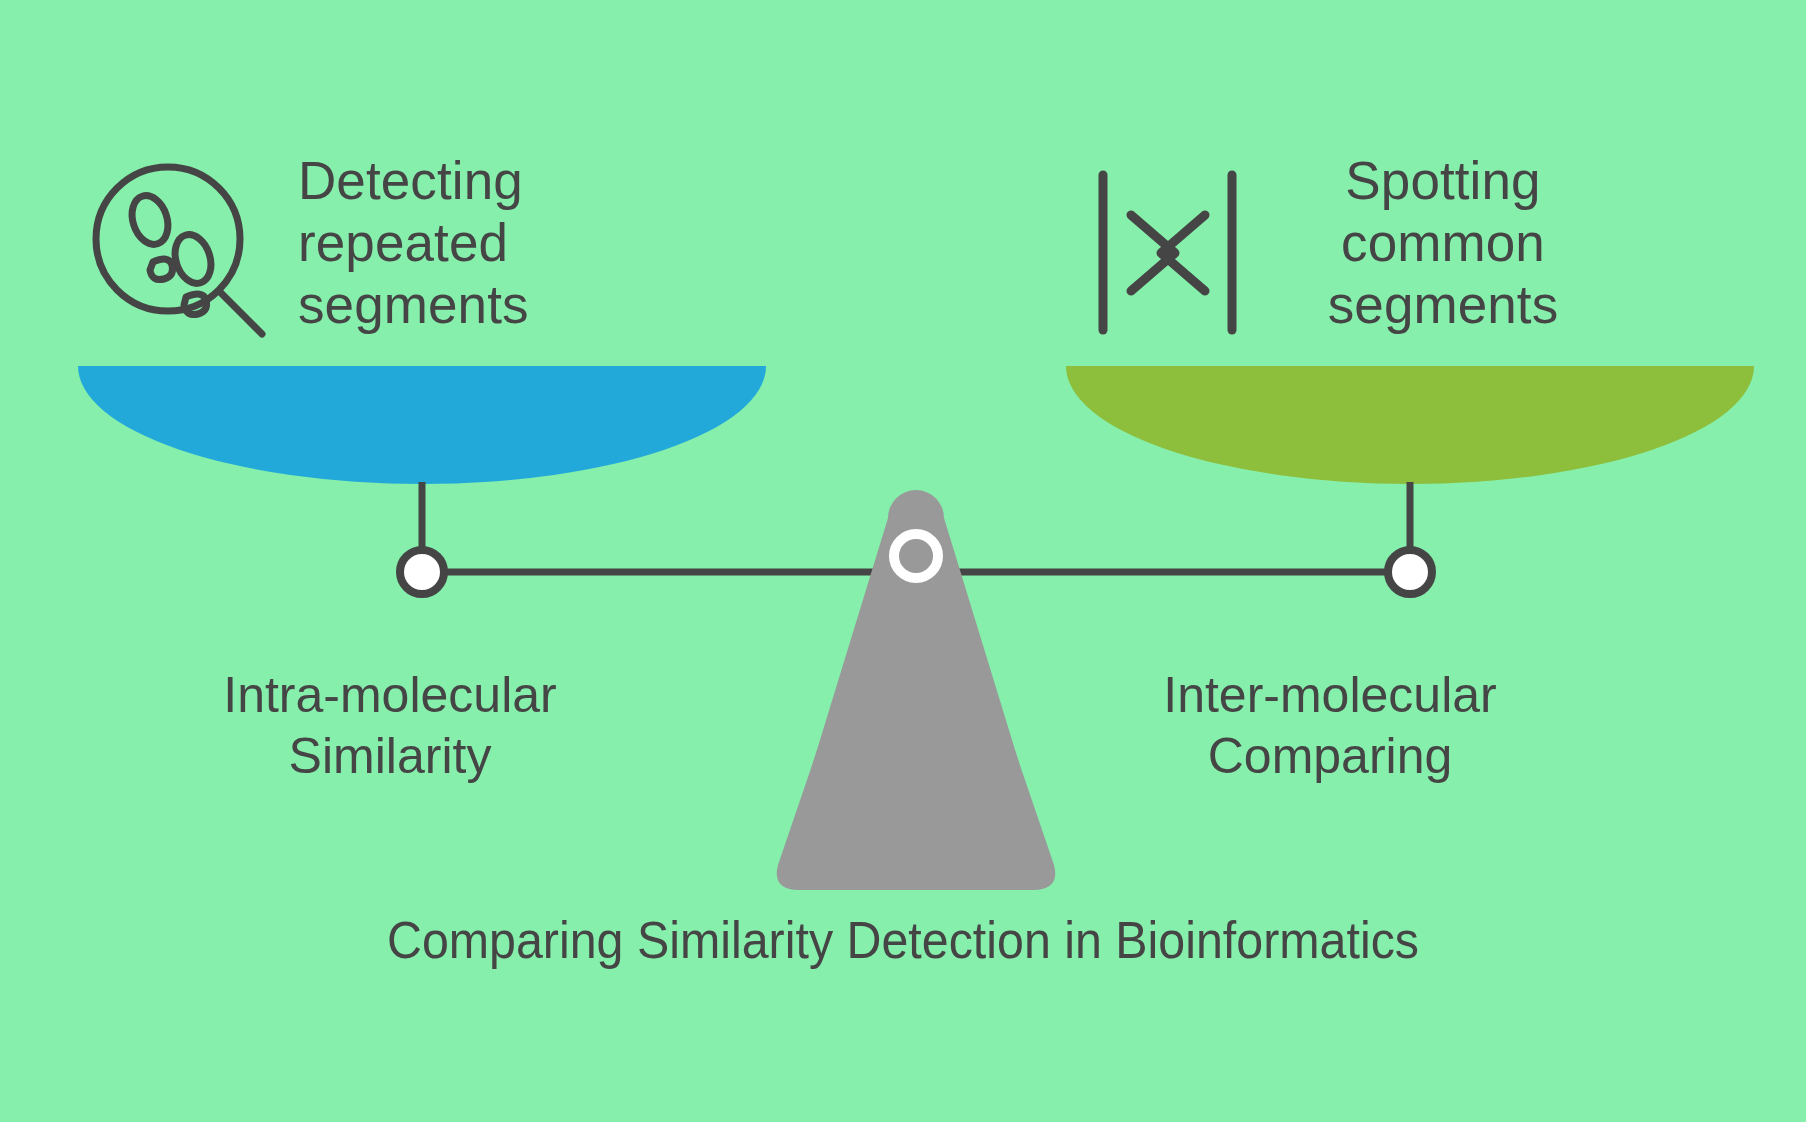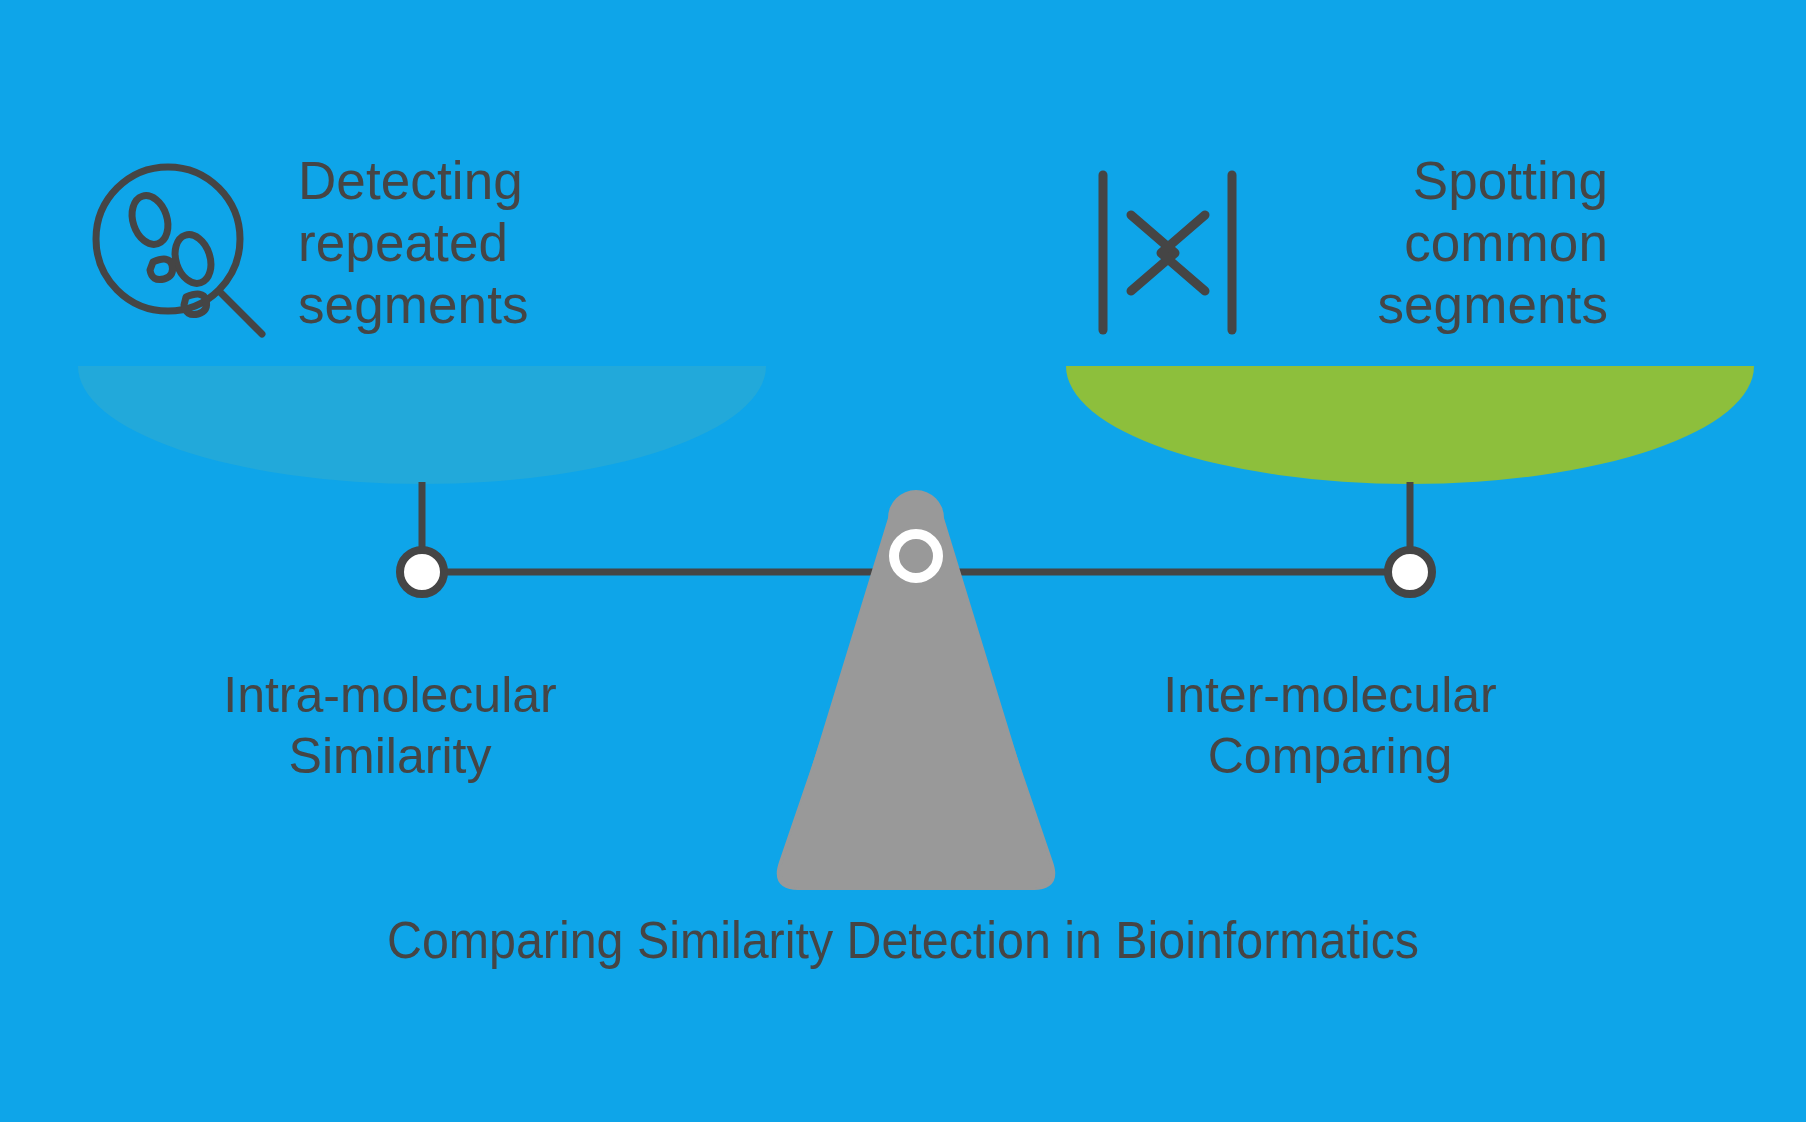--- a/index.html
+++ b/index.html
@@ -9,21 +9,21 @@
     background: #ffffff;
   }
   body {
     font-family: "Liberation Sans", sans-serif;
     -webkit-font-smoothing: antialiased;
   }
   .canvas {
     position: relative;
     width: 1806px;
     height: 1122px;
-    background: #0ea5e9;
+    background: #86efac;
     overflow: hidden;
   }
   .scale-svg {
     position: absolute;
     top: 0;
     left: 0;
     width: 1806px;
     height: 1122px;
     display: block;
   }
@@ -40,21 +40,21 @@
   }
   .pan-caption.left {
     left: 298px;
     top: 150px;
     text-align: left;
     width: 330px;
   }
   .pan-caption.right {
     left: 1278px;
     top: 150px;
-    text-align: right;
+    text-align: center;
     width: 330px;
   }
 
   .arm-label {
     position: absolute;
     color: #454545;
     font-size: 50px;
     line-height: 1.22;
     font-weight: 400;
     text-align: center;

